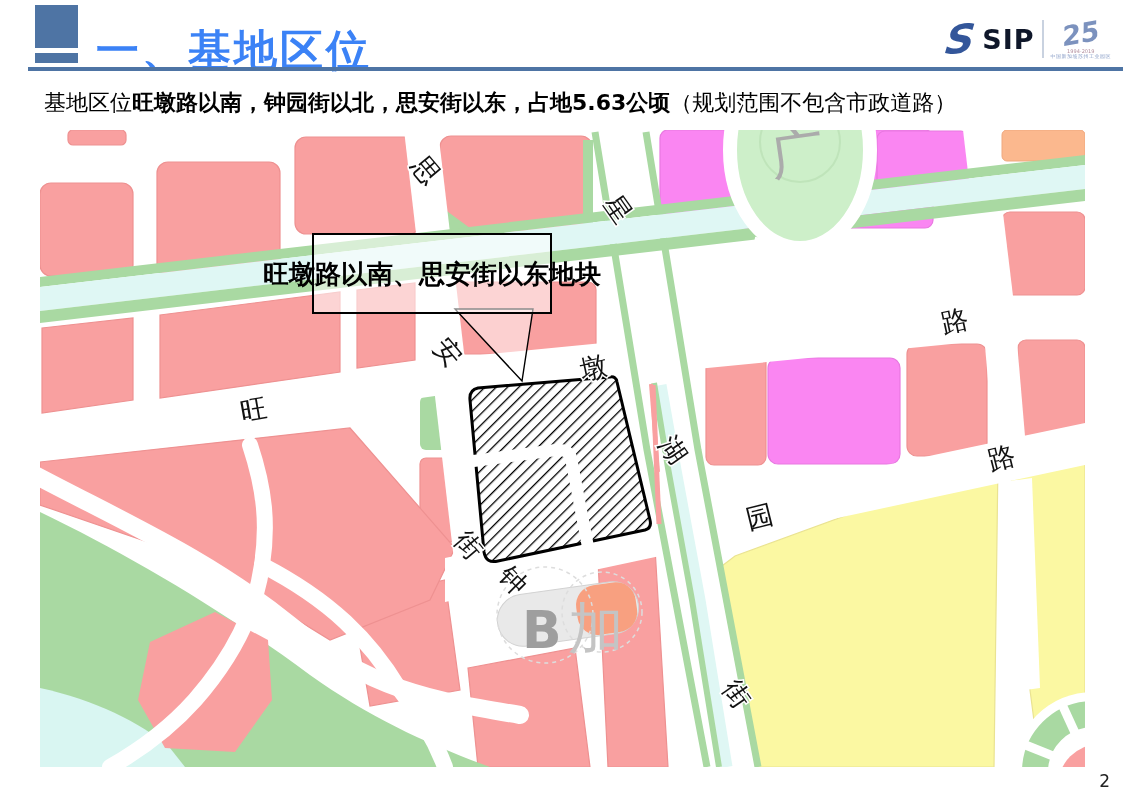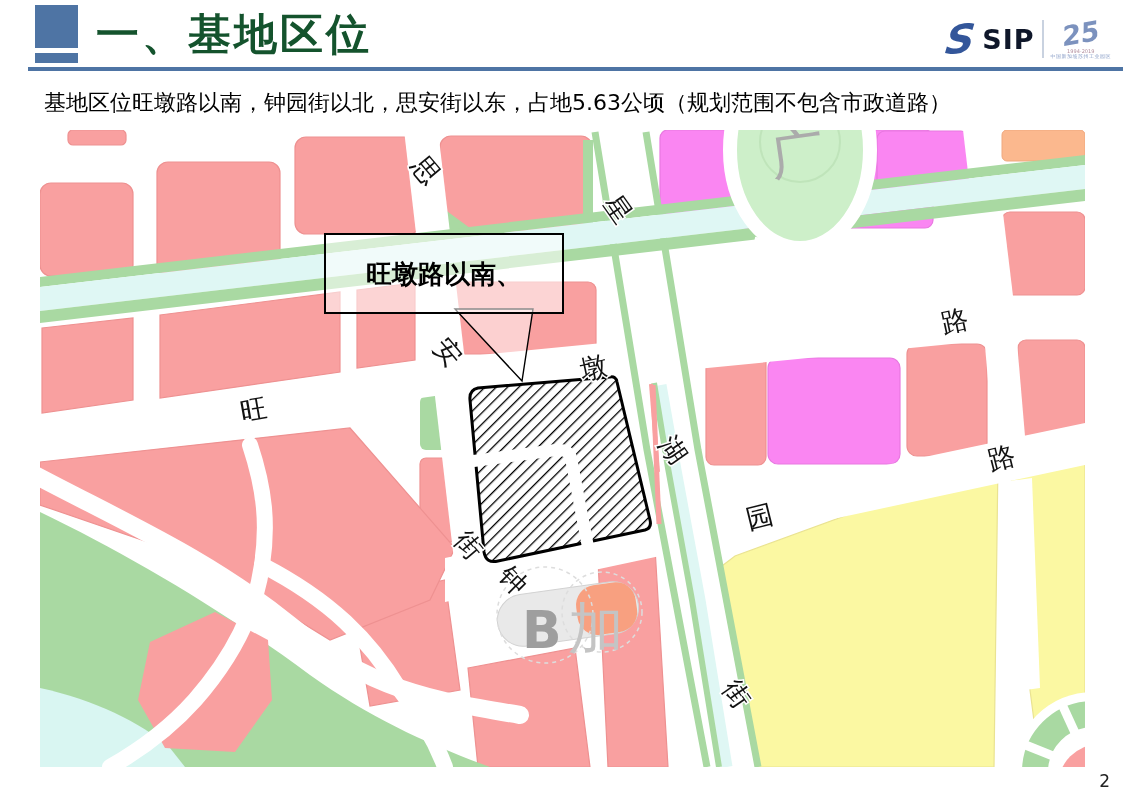--- a/index.html
+++ b/index.html
@@ -1,45 +1,45 @@
 <!DOCTYPE html>
 <html><head>
 <meta charset="utf-8">
 <style>
   html,body{margin:0;padding:0;}
   body{width:1123px;height:794px;position:relative;background:#fff;overflow:hidden;
        font-family:"DejaVu Sans",sans-serif;}
   
   .hdr-square{position:absolute;left:35px;top:5px;width:43px;height:43px;background:#4E74A4;}
   .hdr-bar{position:absolute;left:35px;top:53px;width:43px;height:10px;background:#4E74A4;}
-  .hdr-title{position:absolute;left:96px;top:6px;font-size:43px;font-weight:bold;
-             color:#14532d;letter-spacing:3px;white-space:nowrap;}
+  .hdr-title{position:absolute;left:96px;top:22px;font-size:43px;font-weight:bold;
+             color:#3b82f6;letter-spacing:3px;white-space:nowrap;}
   .hdr-rule{position:absolute;left:28px;top:67px;right:0;height:4px;background:#4E74A4;}
   
   .logo{position:absolute;right:12px;top:14px;display:flex;align-items:center;gap:7px;height:50px;}
   .logo-s{font-size:40px;font-weight:bold;font-style:italic;color:#33569A;
           transform:skewX(-12deg) rotate(-6deg);line-height:1;}
   .logo-sip{font-size:27px;font-weight:bold;color:#0f172a;letter-spacing:1px;line-height:1;}
   .logo-div{width:2px;height:38px;background:#C9D2E0;}
   .logo-anniv{display:flex;flex-direction:column;align-items:center;line-height:1;}
   .logo-25{font-size:27px;font-weight:bold;font-style:italic;color:#7C92BE;
            transform:rotate(-10deg);line-height:1;}
   .logo-years{font-size:5px;color:#B08C9C;margin-top:2px;}
   .logo-org{font-size:5px;color:#8CA0C8;letter-spacing:.5px;}
   
   .intro{position:absolute;left:44px;top:88px;font-size:22px;color:#000;white-space:nowrap;}
-  .intro b{font-weight:normal;}
+  .intro b{font-weight:bold;}
   .intro-period{position:absolute;left:44px;top:127px;font-size:22px;color:#000;}
   
   .map-svg{position:absolute;left:40px;top:130px;width:1045px;height:637px;}
   .road-label{font-size:27px;fill:#111;paint-order:stroke;stroke:#ffffff;stroke-width:3px;
               font-family:"DejaVu Sans",sans-serif;}
   .poi-gray{font-family:"DejaVu Sans",sans-serif;}
   
-  .callout{position:absolute;left:324px;top:233px;width:236px;height:77px;
+  .callout{position:absolute;left:312px;top:233px;width:236px;height:77px;
            background:rgba(255,255,255,0.55);border:2.5px solid #000;
            display:flex;flex-direction:row;align-items:center;justify-content:center;}
   .callout div{font-size:26px;font-weight:bold;color:#000;line-height:34px;white-space:nowrap;}
   
   .page-num{position:absolute;right:13px;bottom:3px;font-size:17px;color:#222;}
 </style>
 </head>
 <body>
 
 <div class="hdr-square"></div>
@@ -191,15 +191,16 @@
     <text class="road-label" x="660" y="460" transform="rotate(55 674 450)">湖</text>
     <text class="road-label" x="724" y="704" transform="rotate(55 738 694)">街</text>
     <text class="road-label" x="500" y="590" transform="rotate(45 514 580)">钟</text>
     <text class="road-label" x="746" y="526" transform="rotate(-14 760 516)">园</text>
     <text class="road-label" x="988" y="467" transform="rotate(-14 1002 457)">路</text>
   </g>
 </svg>
 
 <div class="callout">
   <div>旺墩路以南、</div>
+  <div>思安街以东地块</div>
 </div>
 
 <div class="page-num">2</div>
 
 </body></html>

